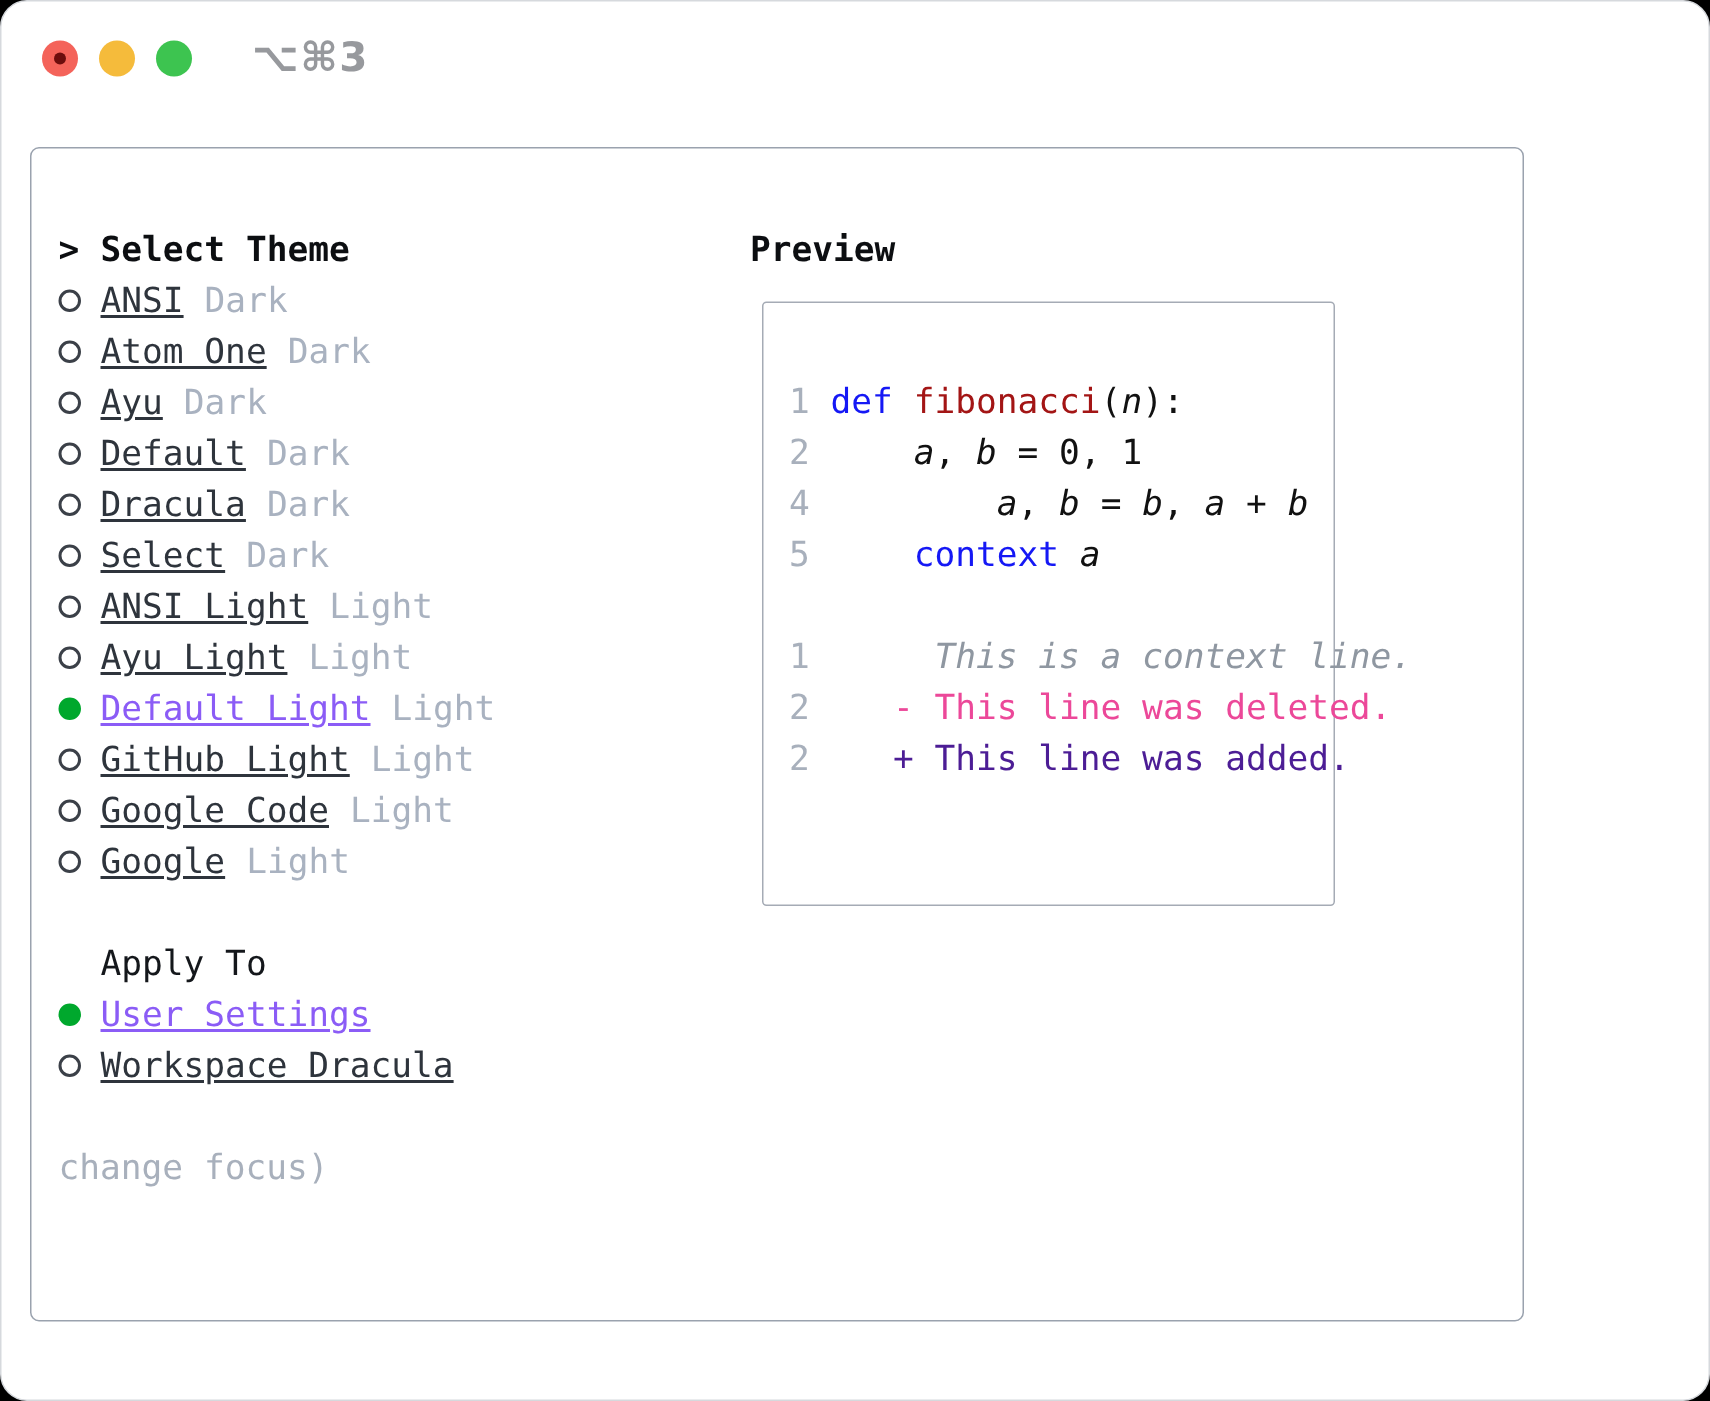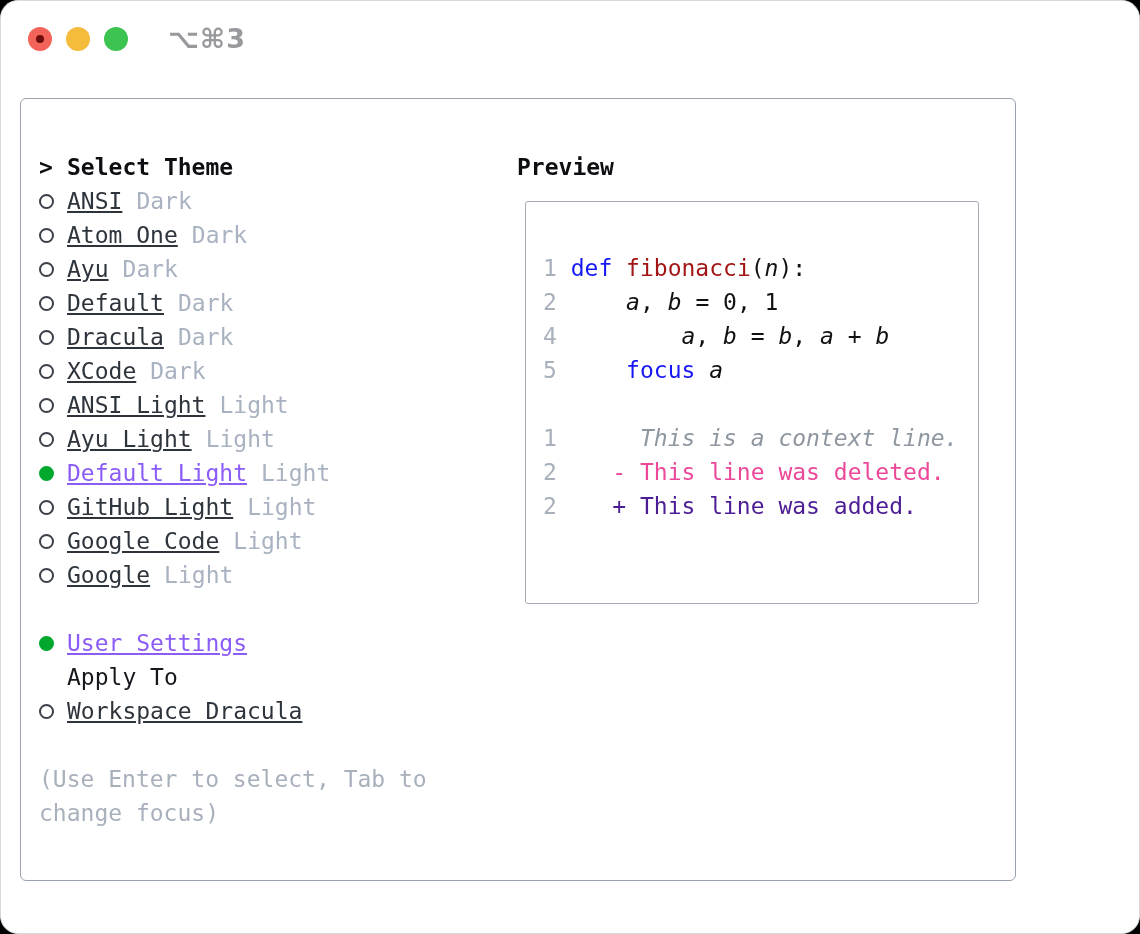--- a/index.html
+++ b/index.html
@@ -37,23 +37,23 @@
   .selected .name,.selected .opt-label{color:#8b5cf6;}
   .prefix{font-weight:bold;color:#0c0e11;}
   .hdr{font-weight:bold;color:#0c0e11;}
   .subhdr{color:#14171b;}
   .name,.opt-label{color:#2e343c;text-decoration:underline;}
   .tag{color:#a9b2c0;margin-left:14px;}
   .help{color:#a8b0bc;}
   .spacer{height:34px;}
   .col-left{position:absolute;left:18px;top:51px;}
   
-  .col-right{position:absolute;left:496px;top:51px;}
+  .col-right{position:absolute;left:479px;top:51px;}
   .preview-box{
-    margin-top:17px;margin-left:8px;width:454px;height:403px;
+    margin-top:17px;margin-left:8px;width:382px;height:403px;
     border:1.5px solid #a5abb5;border-radius:3px;background:#fff;
     padding:49px 0 0 17px;
   }
   .pline{height:34px;line-height:34px;font-size:23px;white-space:pre;color:#111;}
   .tok-ln{color:#a8b0bc;}
   .tok-kw{color:#1518f5;}
   .tok-fn{color:#a31515;}
   .tok-id{font-style:italic;color:#111;}
   .tok-pl{color:#111;}
   .tok-ctx{color:#8f97a1;font-style:italic;}
@@ -105,21 +105,21 @@
         <span class="name">Default</span>
         <span class="tag">Dark</span>
       </div>
       <div class="row">
         <span class="cell"><span class="radio"></span></span>
         <span class="name">Dracula</span>
         <span class="tag">Dark</span>
       </div>
       <div class="row">
         <span class="cell"><span class="radio"></span></span>
-        <span class="name">XCode</span>
+        <span class="name">Select</span>
         <span class="tag">Dark</span>
       </div>
       <div class="row">
         <span class="cell"><span class="radio"></span></span>
         <span class="name">ANSI Light</span>
         <span class="tag">Light</span>
       </div>
       <div class="row">
         <span class="cell"><span class="radio"></span></span>
         <span class="name">Ayu Light</span>
@@ -141,52 +141,49 @@
         <span class="tag">Light</span>
       </div>
       <div class="row">
         <span class="cell"><span class="radio"></span></span>
         <span class="name">Google</span>
         <span class="tag">Light</span>
       </div>
 
       <div class="spacer"></div>
 
+      <div class="row">
+        <span class="cell"></span>
+        <span class="subhdr">Apply To</span>
+      </div>
       <div class="row selected">
         <span class="cell"><span class="radio"></span></span>
         <span class="opt-label">User Settings</span>
-      </div>
-      <div class="row">
-        <span class="cell"></span>
-        <span class="subhdr">Apply To</span>
       </div>
       <div class="row">
         <span class="cell"><span class="radio"></span></span>
         <span class="opt-label">Workspace Dracula</span>
       </div>
 
       <div class="spacer"></div>
 
-      <div class="row">
-        <span class="help">(Use Enter to select, Tab to</span>
-      </div>
       <div class="row">
         <span class="help">change focus)</span>
       </div>
     </div>
 
     <div class="col-right">
       <div class="row">
         <span class="hdr">Preview</span>
       </div>
       <div class="preview-box">
         <div class="pline"><span class="tok-ln">1 </span><span class="tok-kw">def</span><span class="tok-pl"> </span><span class="tok-fn">fibonacci</span><span class="tok-pl">(</span><span class="tok-id">n</span><span class="tok-pl">):</span></div>
         <div class="pline"><span class="tok-ln">2</span><span class="tok-pl">     </span><span class="tok-id">a</span><span class="tok-pl">, </span><span class="tok-id">b</span><span class="tok-pl"> = 0, 1</span></div>
         <div class="pline"><span class="tok-ln">4</span><span class="tok-pl">         </span><span class="tok-id">a</span><span class="tok-pl">, </span><span class="tok-id">b</span><span class="tok-pl"> = </span><span class="tok-id">b</span><span class="tok-pl">, </span><span class="tok-id">a</span><span class="tok-pl"> + </span><span class="tok-id">b</span></div>
-        <div class="pline"><span class="tok-ln">5</span><span class="tok-pl">     </span><span class="tok-kw">focus</span><span class="tok-pl"> </span><span class="tok-id">a</span></div>
+        <div class="pline"><span class="tok-ln">5</span><span class="tok-pl">     </span><span class="tok-kw">context</span><span class="tok-pl"> </span><span class="tok-id">a</span></div>
         <div class="pline"></div>
         <div class="pline"><span class="tok-ln">1</span><span class="tok-pl">      </span><span class="tok-ctx">This is a context line.</span></div>
         <div class="pline"><span class="tok-ln">2</span><span class="tok-pl">    </span><span class="tok-del">- This line was deleted.</span></div>
         <div class="pline"><span class="tok-ln">2</span><span class="tok-pl">    </span><span class="tok-add">+ This line was added.</span></div>
       </div>
     </div>
 
   </div>
 </div>
 

